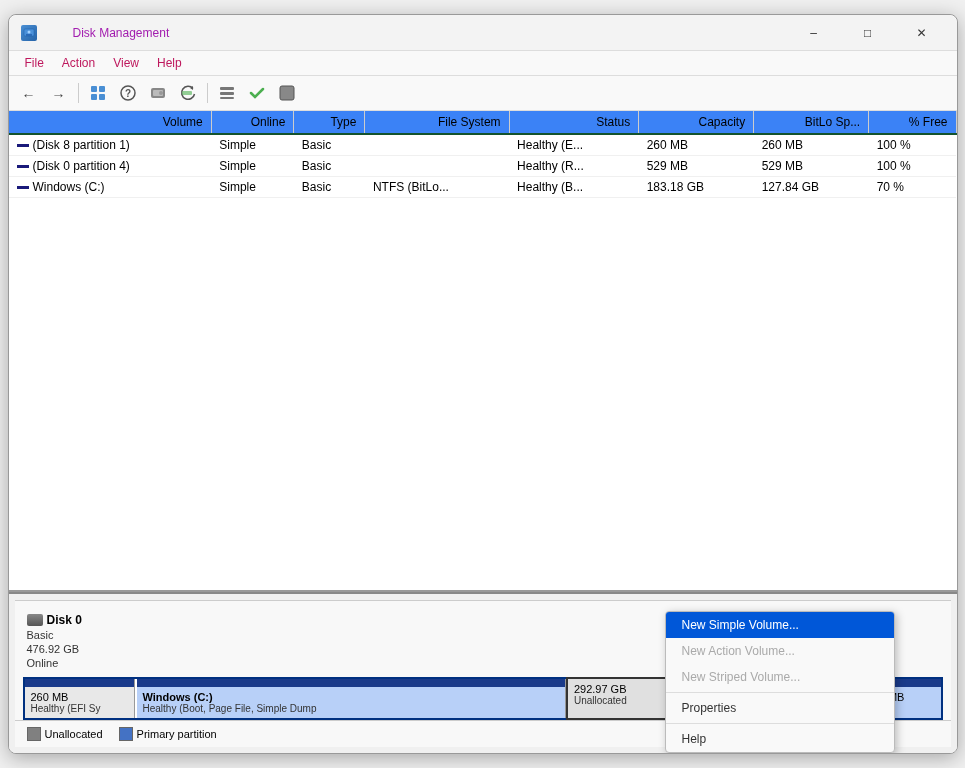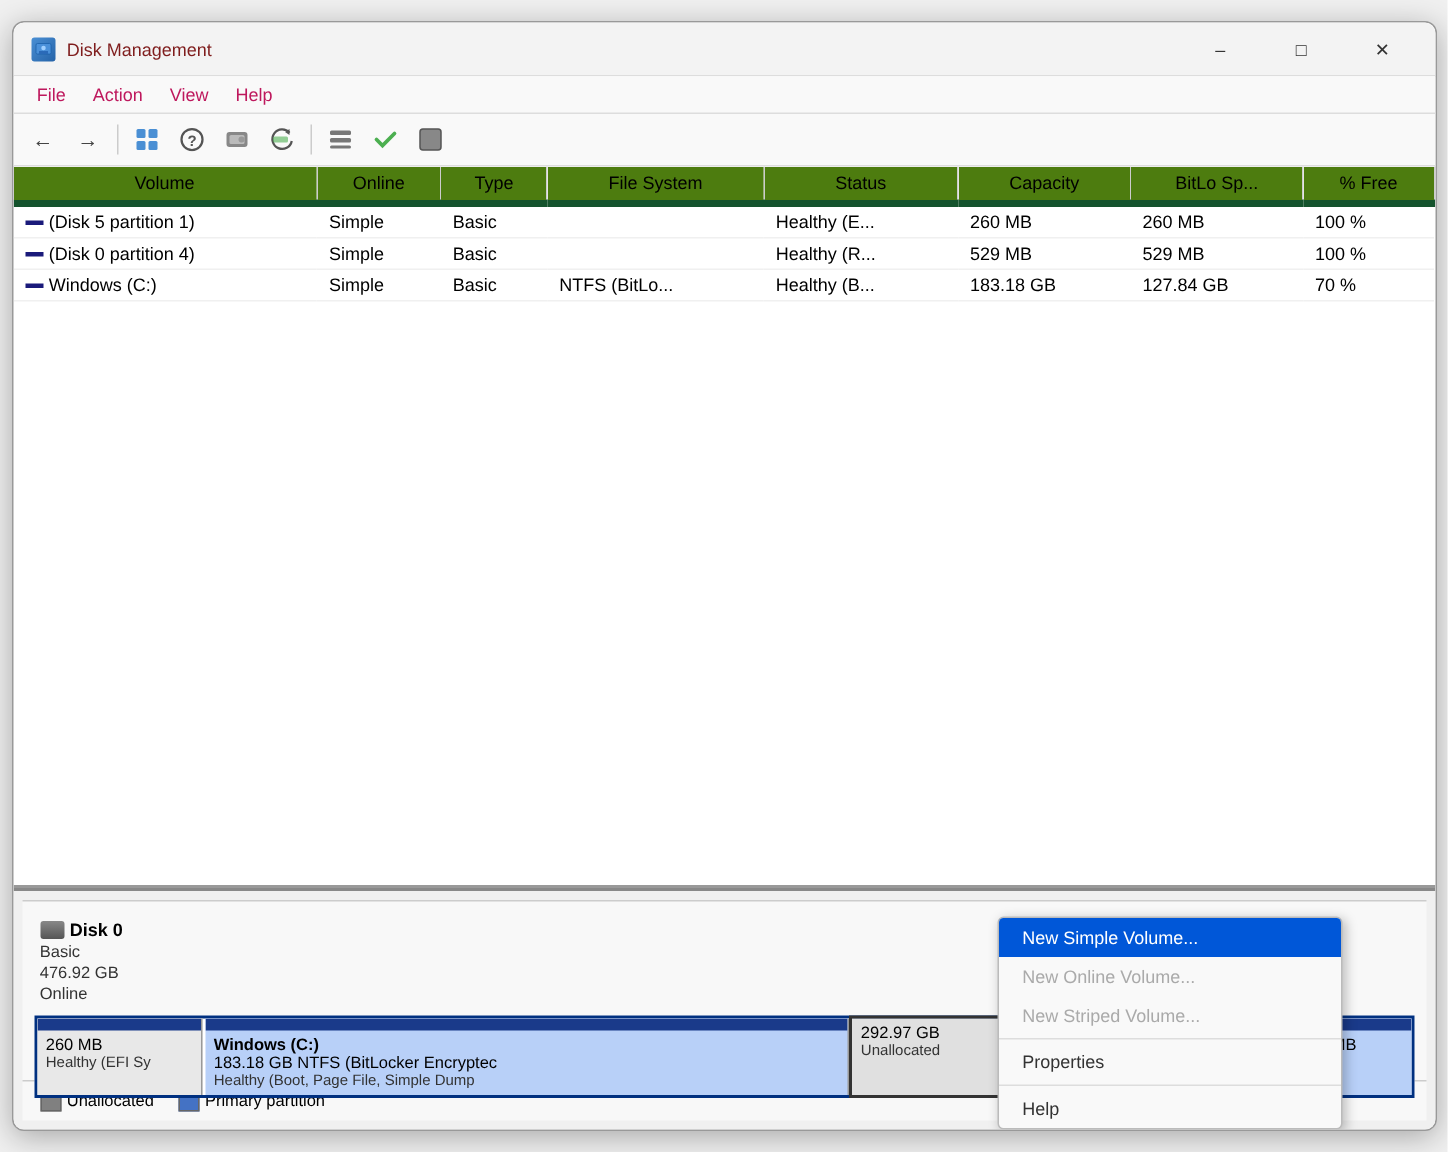--- a/index.html
+++ b/index.html
@@ -42,21 +42,22 @@
       display: flex;
       align-items: center;
       justify-content: center;
       color: white;
       font-size: 9px;
       font-weight: bold;
     }
     .title-bar-text {
       flex: 1;
       font-size: 12px;
-      color: #7f1d1d;
+      color: #a21caf;
+      margin-left: 28px;
     }
     .title-bar-controls {
       display: flex;
       gap: 8px;
     }
     .tb-btn {
       width: 46px;
       height: 30px;
       display: flex;
       align-items: center;
@@ -114,24 +115,24 @@
     .list-view {
       flex: 1;
       overflow-y: auto;
       border-bottom: 2px solid #999;
     }
     .list-table {
       width: 100%;
       border-collapse: collapse;
     }
     .list-table th {
-      background: #4d7c0f;
+      background: #3b82f6;
       border-right: 1px solid #ccc;
-      border-bottom: 5px solid #14532d;
-      text-align: center;
+      border-bottom: 2px solid #14532d;
+      text-align: right;
       padding: 4px 8px;
       font-weight: normal;
       font-size: 12px;
       position: sticky;
       top: 0;
       white-space: nowrap;
     }
     .list-table td {
       padding: 3px 8px;
       border-bottom: 1px solid #f0f0f0;
@@ -379,21 +380,21 @@
             <th>Type</th>
             <th>File System</th>
             <th>Status</th>
             <th>Capacity</th>
             <th>BitLo Sp...</th>
             <th>% Free</th>
           </tr>
         </thead>
         <tbody>
           <tr>
-            <td><span class="vol-icon"></span><span>(Disk 5 partition 1)</span></td>
+            <td><span class="vol-icon"></span><span>(Disk 8 partition 1)</span></td>
             <td>Simple</td>
             <td>Basic</td>
             <td></td>
             <td>Healthy (E...</td>
             <td>260 MB</td>
             <td>260 MB</td>
             <td>100 %</td>
           </tr>
           <tr>
             <td><span class="vol-icon"></span><span>(Disk 0 partition 4)</span></td>
@@ -436,21 +437,20 @@
 
           <div class="partition partition-efi">
             <div class="partition-header"></div>
             <div class="partition-size">260 MB</div>
             <div class="partition-detail">Healthy (EFI Sy</div>
           </div>
 
           <div class="partition partition-windows">
             <div class="partition-header"></div>
             <div class="partition-name">Windows  (C:)</div>
-            <div class="partition-size">183.18 GB NTFS (BitLocker Encryptec</div>
             <div class="partition-detail">Healthy (Boot, Page File, Simple Dump</div>
           </div>
 
           <div class="partition partition-unalloc partition-unalloc-selected" style="position:relative;">
             <div class="partition-size">292.97 GB</div>
             <div class="partition-detail">Unallocated</div>
 
             <div style="position:absolute; right:-42px; top:30%; z-index:60;">
               <svg width="70" height="36" viewBox="0 0 70 36">
                 <polygon points="0,10 40,10 40,0 70,18 40,36 40,26 0,26" fill="#22aa22" stroke="#155015" stroke-width="1"></polygon>
@@ -459,21 +459,21 @@
           </div>
 
           <div class="partition partition-recovery">
             <div class="partition-header"></div>
             <div class="partition-size">529 MB</div>
           </div>
         </div>
 
         <div class="context-menu">
           <div class="ctx-item active">New Simple Volume...</div>
-          <div class="ctx-item disabled">New Online Volume...</div>
+          <div class="ctx-item disabled">New Action Volume...</div>
           <div class="ctx-item disabled">New Striped Volume...</div>
           <div class="ctx-sep"></div>
           <div class="ctx-item">Properties</div>
           <div class="ctx-sep"></div>
           <div class="ctx-item">Help</div>
         </div>
       </div>
 
       <div class="bottom-bar">
         <div class="legend-item">

